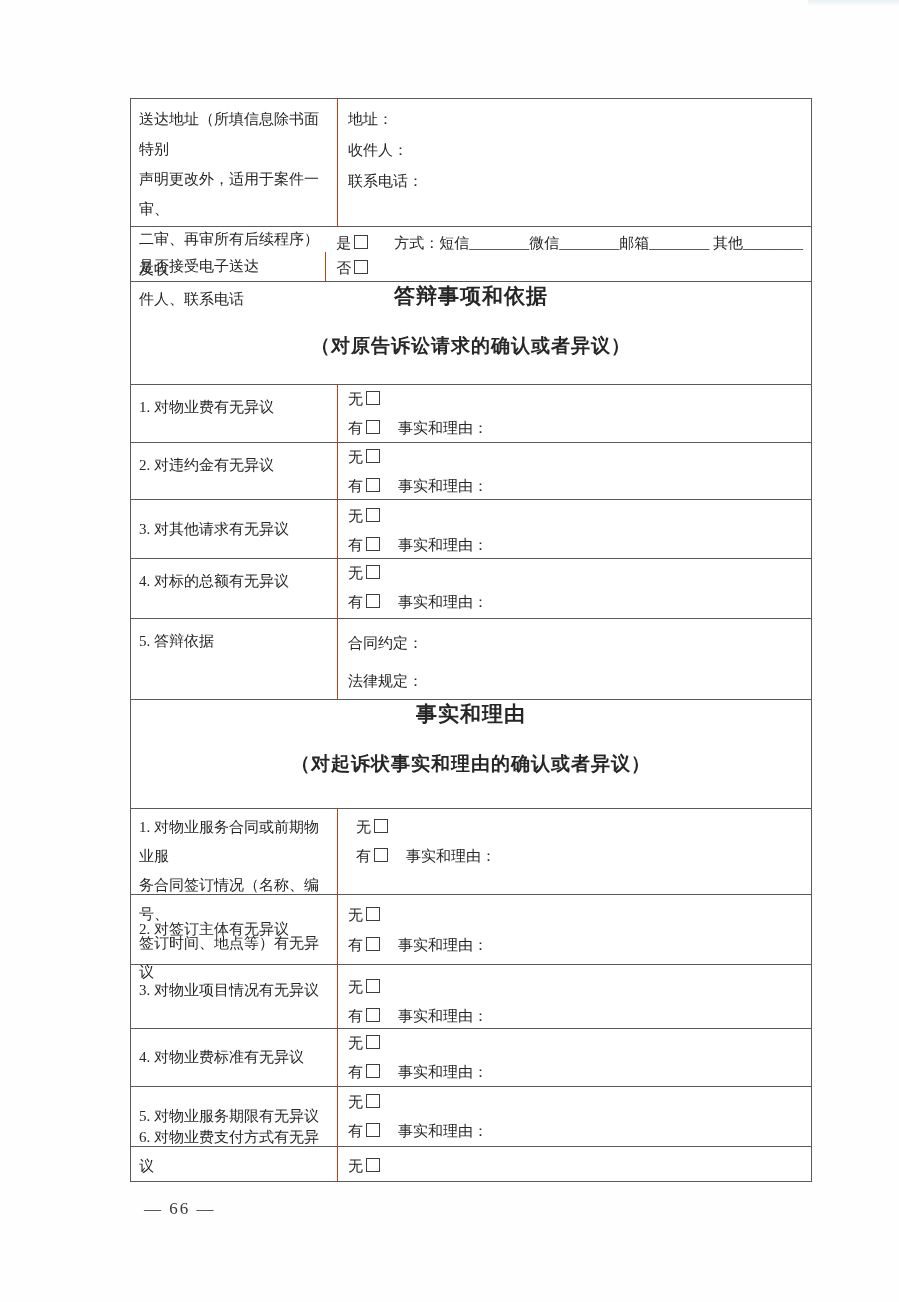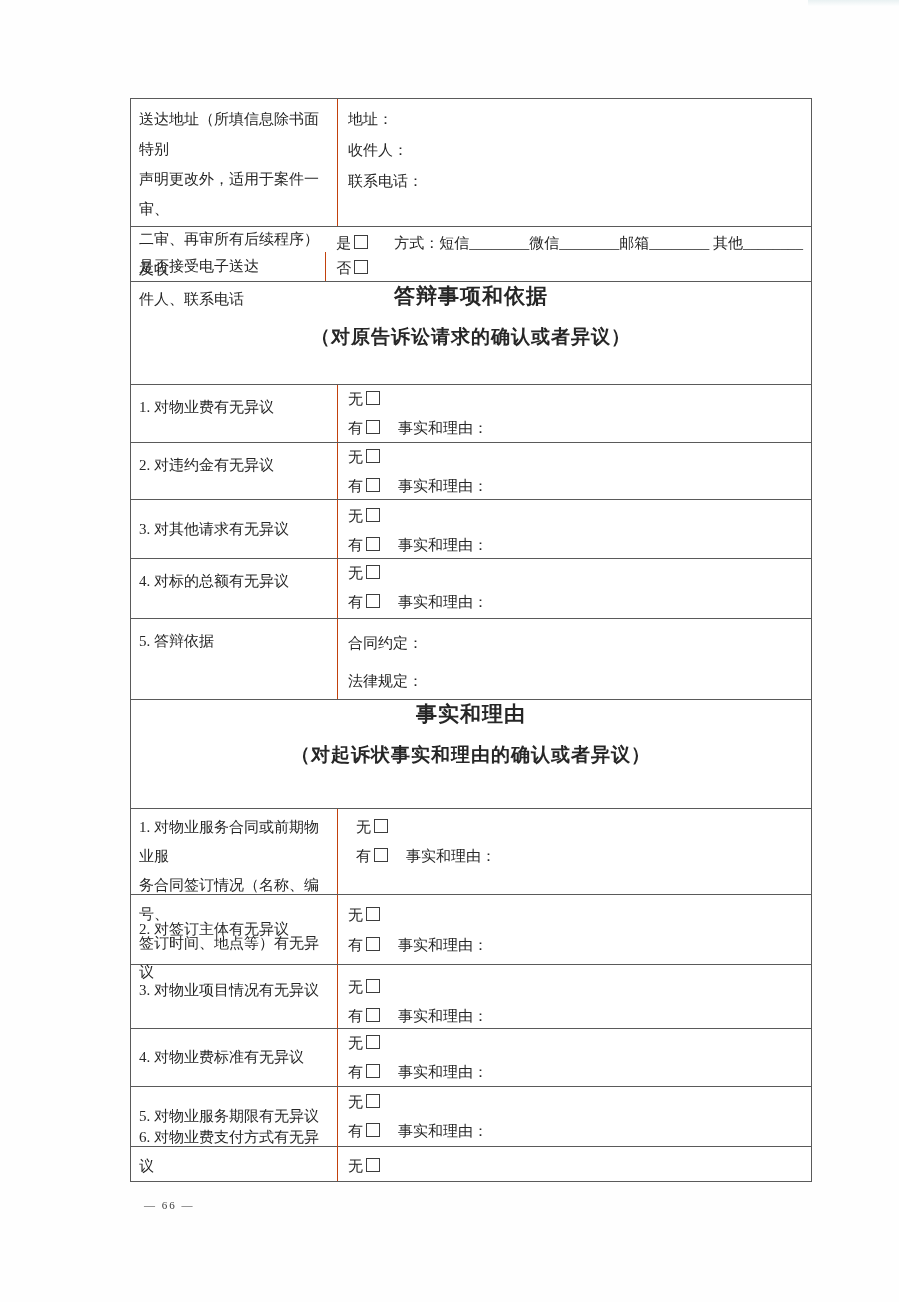--- a/index.html
+++ b/index.html
@@ -55,24 +55,24 @@
   .r-b2 .ln{line-height:30px;}
   .r-b3 .cell-r{padding-top:3px;}
   .r-b5 .cell-r{padding-top:1px;}
   .r-b6 .cell-r{padding-top:4px;}
   .r-b6 .cell-l{padding-top:4px;}
   
   .header-cell{
     flex:1;text-align:center;font-weight:bold;
   }
   .sec-title{font-size:21px;margin-top:0;letter-spacing:1px;}
-  .sec-subtitle{font-size:19px;margin-top:14px;letter-spacing:1px;}
+  .sec-subtitle{font-size:19px;margin-top:23px;letter-spacing:1px;}
   .page-number{
     position:absolute;left:144px;top:1199px;
-    font-size:11px;color:#3a3a3a;letter-spacing:2px;
+    font-size:17px;color:#3a3a3a;letter-spacing:2px;
   }
 </style>
 </head>
 <body>
 
 <div>
   <div class="scan-artifact"></div>
 
   <div class="form-table">
 

